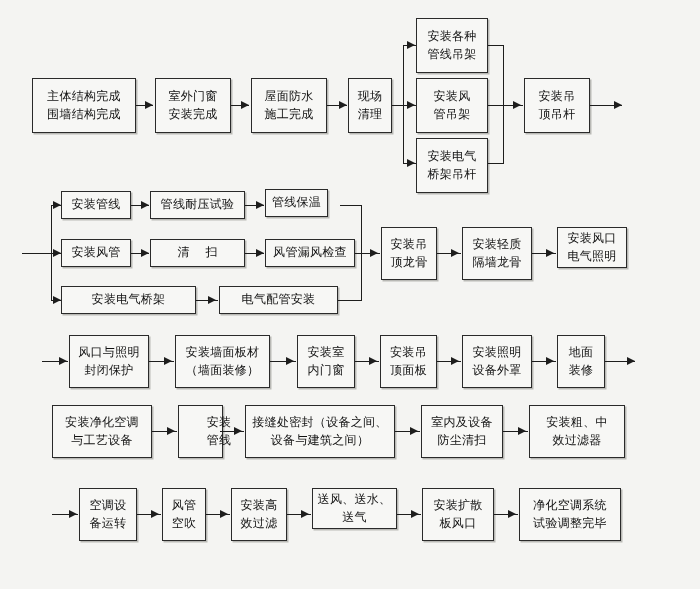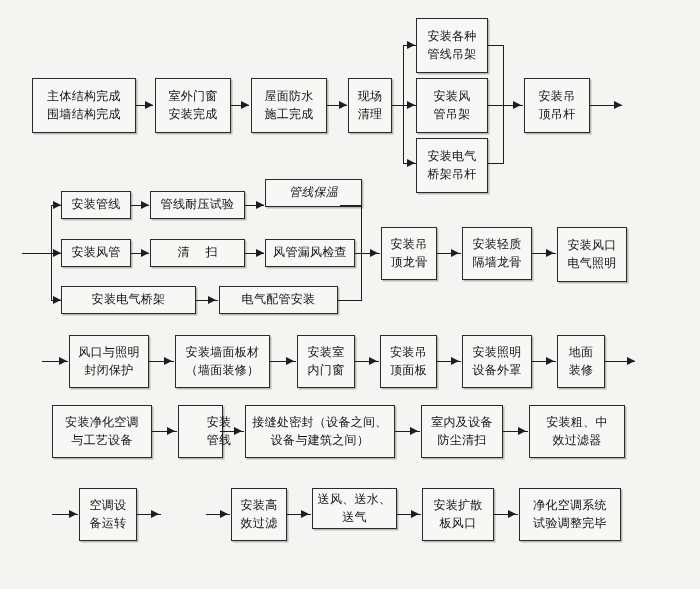--- a/index.html
+++ b/index.html
@@ -150,21 +150,21 @@
   <div class="hline" style="left:131px; top:205px; width:18px;"></div>
   <div class="arrowhead" style="left:141px; top:200.5px;"></div>
 
   <div class="node" style="left:150px; top:191px; width:95px; height:28px;">
     <span class="ln">管线耐压试验</span>
   </div>
 
   <div class="hline" style="left:245px; top:205px; width:19px;"></div>
   <div class="arrowhead" style="left:256px; top:200.5px;"></div>
 
-  <div class="node" style="left:265px; top:179px; width:97px; height:28px;font-style:italic;">
+  <div class="node" style="left:265px; top:189px; width:63px; height:28px;">
     <span class="ln">管线保温</span>
   </div>
 
   <div class="node" style="left:61px; top:239px; width:70px; height:28px;">
     <span class="ln">安装风管</span>
   </div>
 
   <div class="hline" style="left:131px; top:253px; width:18px;"></div>
   <div class="arrowhead" style="left:141px; top:248.5px;"></div>
 
@@ -205,21 +205,21 @@
   <div class="arrowhead" style="left:451px; top:248.5px;"></div>
 
   <div class="node" style="left:462px; top:227px; width:70px; height:53px;">
     <span class="ln">安装轻质</span>
     <span class="ln">隔墙龙骨</span>
   </div>
 
   <div class="hline" style="left:532px; top:253px; width:24px;"></div>
   <div class="arrowhead" style="left:546px; top:248.5px;"></div>
 
-  <div class="node" style="left:557px; top:227px; width:70px; height:55px;align-items:center;">
+  <div class="node" style="left:557px; top:227px; width:70px; height:41px;align-items:center;">
     <span class="ln">安装风口</span>
     <span class="ln">电气照明</span>
   </div>
 
   <div class="hline" style="left:42px; top:361px; width:26px;"></div>
   <div class="arrowhead" style="left:59px; top:356.5px;"></div>
 
   <div class="node" style="left:69px; top:335px; width:80px; height:53px;">
     <span class="ln">风口与照明</span>
     <span class="ln">封闭保护</span>
@@ -309,20 +309,24 @@
   <div class="arrowhead" style="left:69px; top:509.5px;"></div>
 
   <div class="node" style="left:79px; top:488px; width:58px; height:53px;">
     <span class="ln">空调设</span>
     <span class="ln">备运转</span>
   </div>
 
   <div class="hline" style="left:137px; top:514px; width:24px;"></div>
   <div class="arrowhead" style="left:151px; top:509.5px;"></div>
 
+  <div class="node" style="left:162px; top:488px; width:44px; height:53px;">
+    <span class="ln">风管</span>
+    <span class="ln">空吹</span>
+  </div>
 
   <div class="hline" style="left:206px; top:514px; width:24px;"></div>
   <div class="arrowhead" style="left:220px; top:509.5px;"></div>
 
   <div class="node" style="left:231px; top:488px; width:56px; height:53px;">
     <span class="ln">安装高</span>
     <span class="ln">效过滤</span>
   </div>
 
   <div class="hline" style="left:287px; top:514px; width:24px;"></div>

